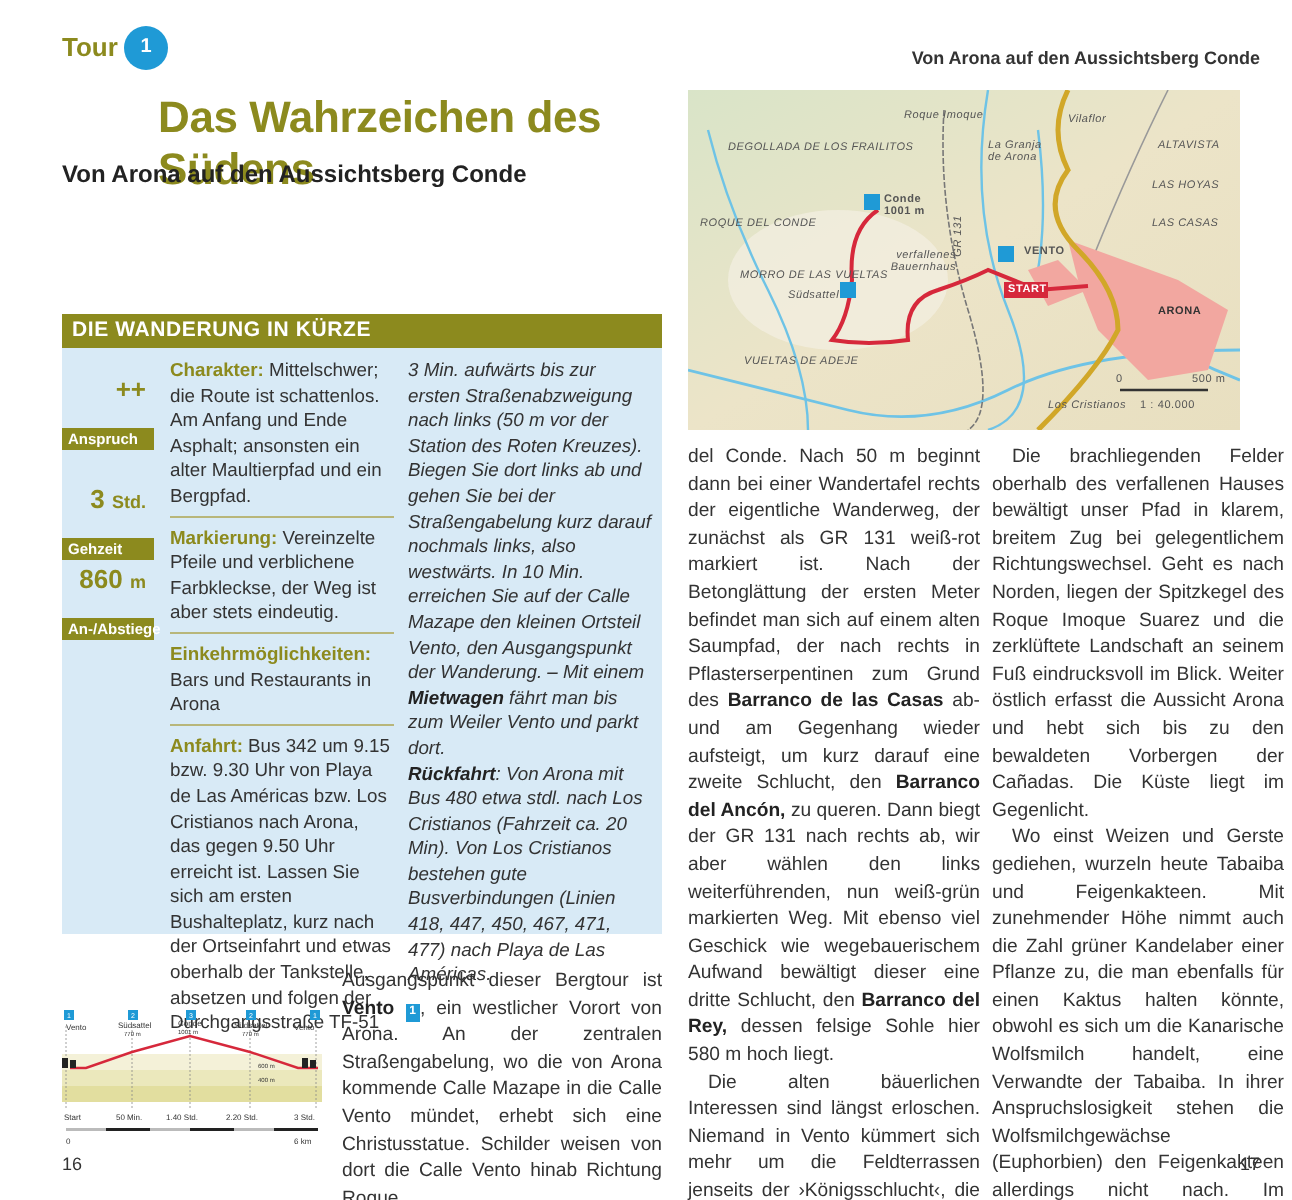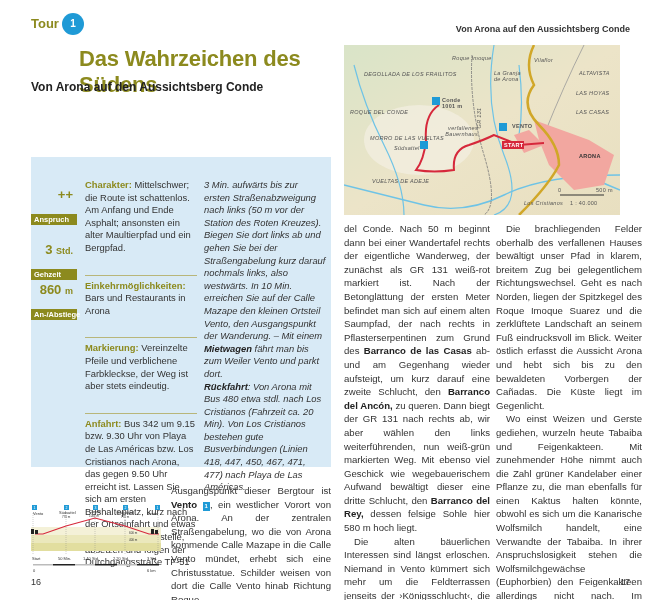--- a/index.html
+++ b/index.html
@@ -14,21 +14,21 @@
   #subtitle { position: absolute; left: 31px; top: 80px; font-size: 12px; font-weight: bold; color: #222; }
   #intro { position: absolute; left: 31px; top: 96px; width: 300px; font-size: 10.6px; line-height: 14.2px; color: #333; }
 
   #summary { position: absolute; left: 31px; top: 157px; width: 300px; height: 310px; background: #d8eaf6; }
   #summary-head { height: 17px; background: #8c8a1e; color: #fff; font-weight: bold; font-size: 10.5px; line-height: 17px; padding-left: 5px; letter-spacing: 0.3px; }
   .stat { position: absolute; left: 0; width: 46px; text-align: right; }
   .stat .v { font-weight: bold; color: #8c8a1e; font-size: 13px; padding-right: 4px; }
   .stat .v small { font-size: 9px; }
   .stat .l { margin-top: 12px; background: #8c8a1e; color: #fff; font-size: 7.5px; text-align: left; padding: 1px 3px; font-weight: bold; }
   #col-a { position: absolute; left: 54px; top: 22px; width: 112px; font-size: 9.4px; line-height: 12.6px; color: #333; }
-  .blk { border-bottom: 1.5px solid #b8b67a; padding-bottom: 20px; margin-bottom: 4px; }
+  .blk { border-bottom: 1.5px solid #b8b67a; padding-bottom: 3px; margin-bottom: 4px; }
   .blk:last-child { border-bottom: none; }
   .lbl { color: #8c8a1e; font-weight: bold; }
   #col-b { position: absolute; left: 173px; top: 22px; width: 122px; font-size: 9.4px; line-height: 12.6px; color: #333; font-style: italic; }
   b { color: #222; }
 
   #profile { position: absolute; left: 31px; top: 505px; width: 130px; height: 70px; }
   #profile-text { position: absolute; left: 171px; top: 484px; width: 160px; font-size: 9.6px; line-height: 13.6px; color: #333; text-align: justify; }
   .wp { display: inline-block; background: #1f9ad6; color: #fff; font-size: 6px; font-weight: bold; padding: 0 2px; line-height: 9px; }
   #page-num-left { position: absolute; left: 31px; top: 577px; font-size: 9px; color: #333; }
 
@@ -46,38 +46,39 @@
 </head>
 <body>
 
 <div id="left">
   <div id="tour-label">Tour</div>
   <div id="tour-num">1</div>
   <h1 id="page-title">Das Wahrzeichen des Südens</h1>
   <div id="subtitle">Von Arona auf den Aussichtsberg Conde</div>
 
   <div id="summary">
+    <div id="summary-head">DIE WANDERUNG IN KÜRZE</div>
 
     <div class="stat" style="top:30px">
       <div class="v"><span>++</span></div>
       <div class="l">Anspruch</div>
     </div>
     <div class="stat" style="top:85px">
       <div class="v"><span>3</span> <small>Std.</small></div>
       <div class="l">Gehzeit</div>
     </div>
     <div class="stat" style="top:125px">
       <div class="v"><span>860</span> <small>m</small></div>
       <div class="l">An-/Abstiege</div>
     </div>
 
     <div id="col-a">
       <div class="blk"><span class="lbl">Charakter:</span><span> Mittelschwer; die Route ist schattenlos. Am Anfang und Ende Asphalt; ansonsten ein alter Maultierpfad und ein Bergpfad.</span></div>
+      <div class="blk"><span class="lbl">Markierung:</span><span> Vereinzelte Pfeile und verblichene Farbkleckse, der Weg ist aber stets eindeutig.</span></div>
       <div class="blk"><span class="lbl">Einkehrmöglichkeiten:</span><span> Bars und Restaurants in Arona</span></div>
-      <div class="blk"><span class="lbl">Markierung:</span><span> Vereinzelte Pfeile und verblichene Farbkleckse, der Weg ist aber stets eindeutig.</span></div>
       <div class="blk"><span class="lbl">Anfahrt:</span><span> Bus 342 um 9.15 bzw. 9.30 Uhr von Playa de Las Américas bzw. Los Cristianos nach Arona, das gegen 9.50 Uhr erreicht ist. Lassen Sie sich am ersten Bushalteplatz, kurz nach der Ortseinfahrt und etwas oberhalb der Tankstelle, absetzen und folgen der Durchgangsstraße TF-51</span></div>
     </div>
     <div id="col-b">
       <span>3 Min. aufwärts bis zur ersten Straßenabzweigung nach links (50 m vor der Station des Roten Kreuzes). Biegen Sie dort links ab und gehen Sie bei der Straßengabelung kurz darauf nochmals links, also westwärts. In 10 Min. erreichen Sie auf der Calle Mazape den kleinen Ortsteil Vento, den Ausgangspunkt der Wanderung. – Mit einem </span><b>Mietwagen</b><span> fährt man bis zum Weiler Vento und parkt dort.</span><br><b>Rückfahrt</b><span>: Von Arona mit Bus 480 etwa stdl. nach Los Cristianos (Fahrzeit ca. 20 Min). Von Los Cristianos bestehen gute Busverbindungen (Linien 418, 447, 450, 467, 471, 477) nach Playa de Las Américas.</span>
     </div>
   </div>
 
   <svg id="profile" viewBox="0 0 130 70">
     <rect x="0" y="22" width="130" height="8" fill="#f4f1d8"></rect>
     <rect x="0" y="30" width="130" height="8" fill="#ebe8bc"></rect>

